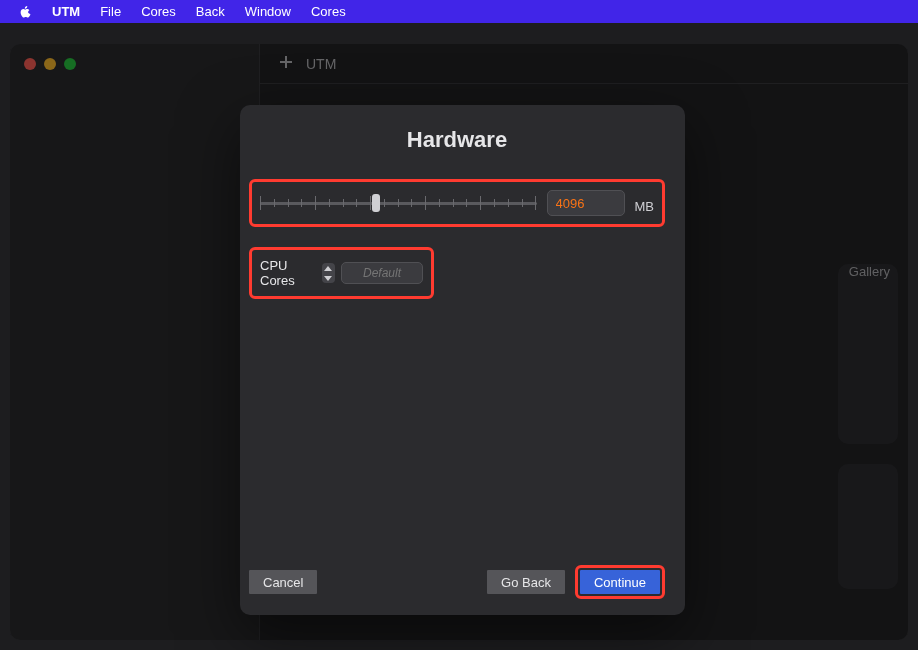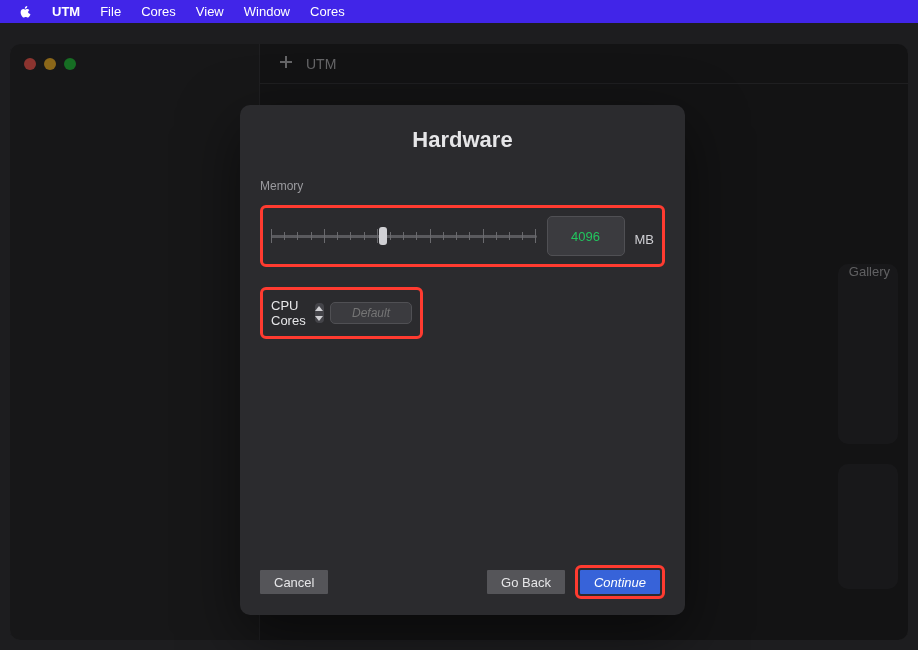--- a/index.html
+++ b/index.html
@@ -90,21 +90,21 @@
       left: 240px;
       top: 105px;
       width: 445px;
       height: 510px;
       background: #2b2b2e;
       border-radius: 10px;
       z-index: 10;
       box-shadow: 0 20px 60px rgba(0,0,0,0.5);
       display: flex;
       flex-direction: column;
-      padding: 22px 20px 16px 20px;
+      padding: 22px 20px 16px 9px;
       color: #e6e6e8;
     }
     .sheet h1 {
       font-size: 22px;
       font-weight: 600;
       text-align: center;
       margin-bottom: 26px;
     }
     .section-label {
       font-size: 12px;
@@ -154,27 +154,27 @@
       position: absolute;
       left: 42%;
       width: 8px;
       height: 18px;
       background: #d0d0d4;
       border-radius: 3px;
       transform: translateX(-50%);
     }
     .mem-input {
       width: 78px;
-      height: 40px;
+      height: 26px;
       background: #3b3b3f;
       border: 1px solid #505054;
       border-radius: 5px;
-      color: #22c55e;
+      color: #f97316;
       font-size: 13px;
-      text-align: center;
+      text-align: left;
       padding: 0 8px;
     }
     .mem-unit { font-size: 13px; color: #cfcfd3; margin-top: 6px; }
 
     
     .cpu-row { display: flex; align-items: center; gap: 6px; }
     .cpu-label { font-size: 13px; color: #e6e6e8; }
     .stepper {
       width: 16px; height: 20px;
       background: #444449;
@@ -209,36 +209,35 @@
       cursor: default;
     }
     .btn.secondary { background: #555559; color: #e6e6e8; }
     .btn.primary { background: #3763d9; color: #ffffff; }
     .btn-spacer { flex: 1; }
 
     .continue-wrap {
       border: 3px solid #ff3b30;
       border-radius: 6px;
       padding: 2px;
-      font-style: italic;
     }
   </style>
 </head>
 <body>
 
 <div class="menubar">
   <span class="apple-logo">
     <svg viewBox="0 0 16 16">
         <path d="M11.5 8.3c0-1.6 1.3-2.4 1.4-2.4-0.7-1.1-1.9-1.2-2.3-1.2-1 0-1.9.6-2.4.6s-1.3-.6-2.1-.6C4.7 4.7 3 5.9 3 8.4c0 1.5.6 3.1 1.3 4.1.6.9 1.3 1.8 2.2 1.8.9 0 1.2-.6 2.3-.6s1.4.6 2.3.6c1 0 1.6-.9 2.2-1.8.4-.6.7-1.3.9-2-.1 0-2.7-1-2.7-2.2zM9.9 3.3c.5-.6.8-1.4.7-2.3-.7 0-1.6.5-2.1 1.1-.5.5-.8 1.4-.7 2.2.8.1 1.6-.4 2.1-1z"></path>
       </svg>
   </span>
   <span class="appname">UTM</span>
   <span>File</span>
   <span>Cores</span>
-  <span>View</span>
+  <span>Back</span>
   <span>Window</span>
   <span>Cores</span>
 </div>
 
 <div class="window">
   <div class="dim-overlay"></div>
 
   <div class="sidebar">
     <div class="traffic-lights">
       <div class="tl red"></div>
@@ -260,21 +259,20 @@
 
   <div class="side-card" style="top:220px; height:180px;">
     <span>Gallery</span>
   </div>
   <div class="side-card" style="top:420px; height:125px;"></div>
 </div>
 
 <div class="sheet">
   <h1>Hardware</h1>
 
-  <div class="section-label">Memory</div>
 
   <div class="highlight-box">
     <div class="memory-row">
       <div class="slider-track">
         <div class="slider-line"></div>
         <div class="ticks">
           <span class="major"></span>
             <span class="minor"></span>
             <span class="minor"></span>
             <span class="minor"></span>
@@ -297,21 +295,21 @@
           <span class="major"></span>
         </div>
         <div class="slider-thumb"></div>
       </div>
       <input class="mem-input" value="4096" style="">
       <span class="mem-unit">MB</span>
     </div>
   </div>
 
 
-  <div class="highlight-box" style="width:163px; margin-bottom:0;">
+  <div class="highlight-box" style="width:185px; margin-bottom:0;">
     <div class="cpu-row">
       <span class="cpu-label">CPU Cores</span>
       <div class="stepper">
         <div class="half">
             <svg viewBox="0 0 8 5">
               <path d="M0 5 L4 0 L8 5 Z"></path>
             </svg>
           </div>
         <div class="half">
             <svg viewBox="0 0 8 5">

